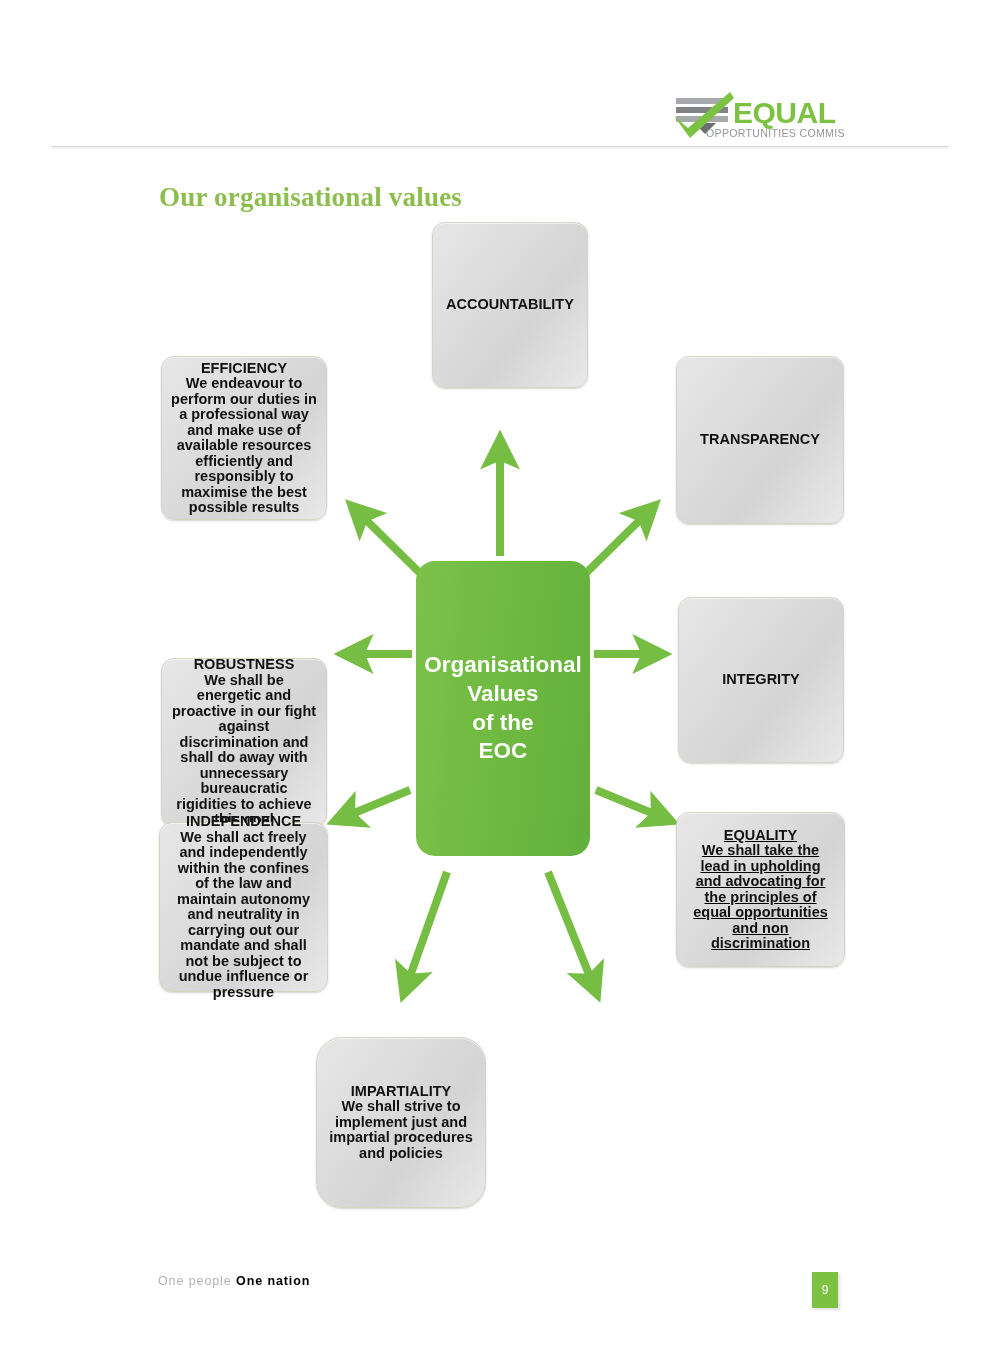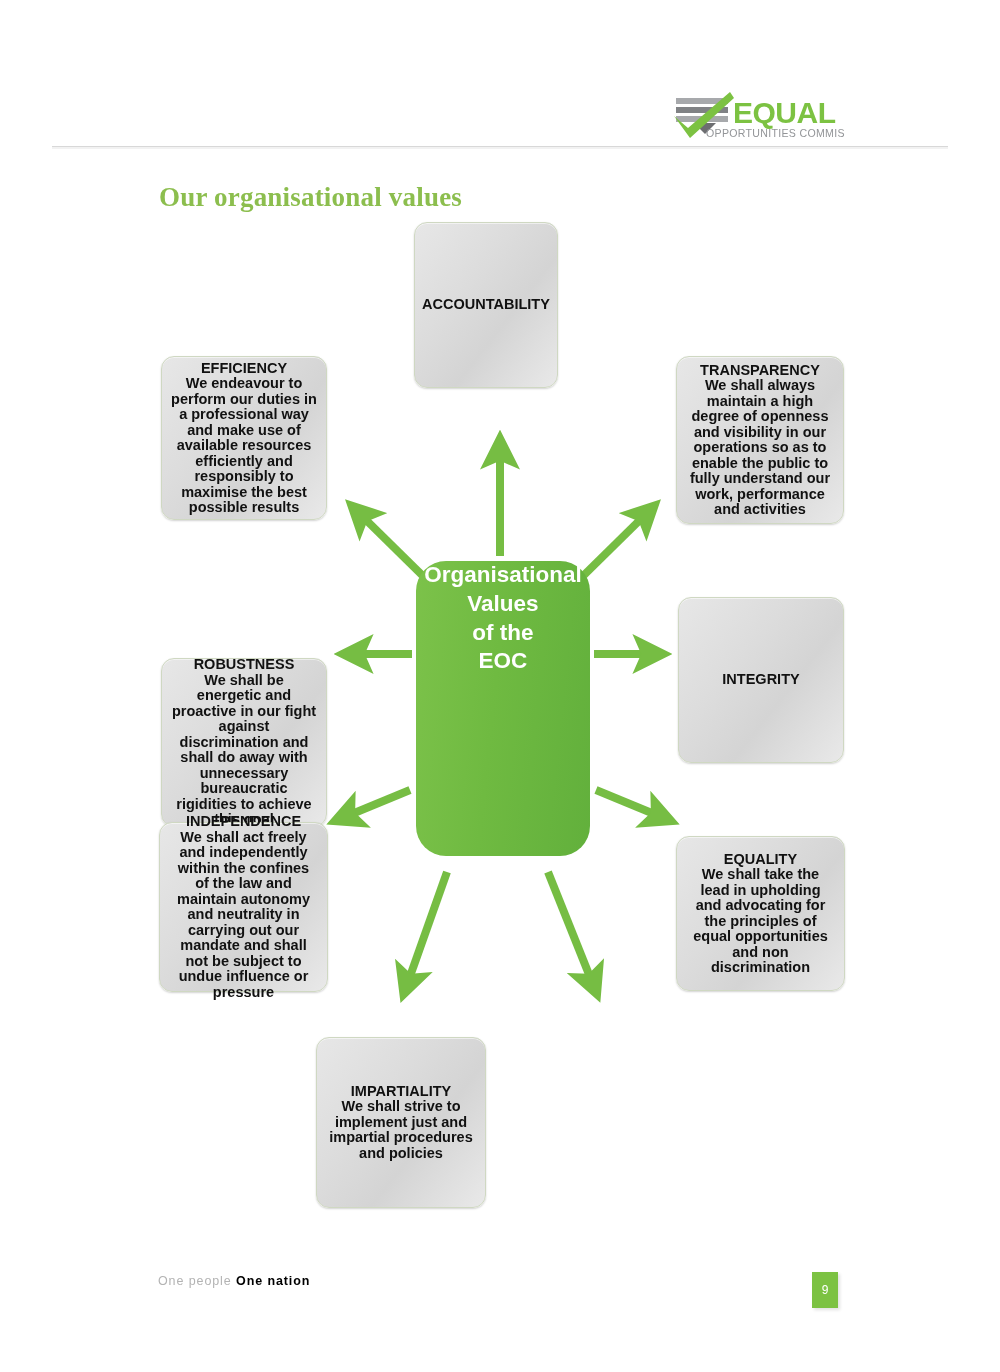--- a/index.html
+++ b/index.html
@@ -72,38 +72,39 @@
     text-align: center;
     font-size: 14.5px;
     font-weight: bold;
     line-height: 1.07;
     color: #111111;
   }
   .value-title { display: block; }
   .value-desc  { display: block; }
 
   
-  #box-accountability { left: 414px; top: 222px;  width: 144px; height: 166px; }
+  #box-accountability { left: 432px; top: 222px;  width: 156px; height: 166px; }
   #box-efficiency     { left: 161px; top: 356px;  width: 166px; height: 164px; align-items: center; }
   #box-transparency   { left: 676px; top: 356px;  width: 168px; height: 168px; }
   #box-robustness     { left: 161px; top: 626px;  width: 166px; height: 169px; margin-top: 32px; }
   #box-integrity      { left: 678px; top: 597px;  width: 166px; height: 166px; }
   #box-independence   { left: 159px; top: 822px;  width: 169px; height: 170px; }
-  #box-equality       { left: 676px; top: 836px;  width: 169px; height: 155px; }
-  #box-impartiality   { left: 316px; top: 1037px; width: 170px; height: 171px; }
+  #box-equality       { left: 676px; top: 812px;  width: 169px; height: 155px; text-decoration: underline; }
+  #box-impartiality   { left: 316px; top: 1037px; width: 170px; height: 171px; border-radius: 26px; }
   #box-fairness       { left: 513px; top: 1037px; width: 168px; height: 171px; }
 
   
   #center-box {
     position: absolute;
     left: 416px; top: 561px;
     width: 174px; height: 295px;
-    border-radius: 30px;
+    border-radius: 19px;
     background: linear-gradient(96deg, #7cc24a 0%, #6fba41 45%, #62b03c 100%);
     display: flex;
+    align-items: center;
     justify-content: center;
   }
   #center-text {
     text-align: center;
     color: #ffffff;
     font-size: 22.5px;
     font-weight: bold;
     line-height: 1.28;
     white-space: pre-line;
   }
@@ -205,21 +206,20 @@
   <div class="value-box" id="box-efficiency">
     <div class="value-inner">
       <span class="value-title">EFFICIENCY</span>
       <span class="value-desc">We endeavour to perform our duties in a professional way and make use of available resources efficiently and responsibly to maximise the best possible results</span>
     </div>
   </div>
 
   <div class="value-box" id="box-transparency">
     <div class="value-inner">
       <span class="value-title">TRANSPARENCY</span>
-      <span class="value-desc">We shall always maintain a high degree of openness and visibility in our operations so as to enable the public to fully understand our work, performance and activities</span>
     </div>
   </div>
 
   <div class="value-box" id="box-robustness">
     <div class="value-inner">
       <span class="value-title">ROBUSTNESS</span>
       <span class="value-desc">We shall be energetic and proactive in our fight against discrimination and shall do away with unnecessary bureaucratic rigidities to achieve this goal</span>
     </div>
   </div>
 

